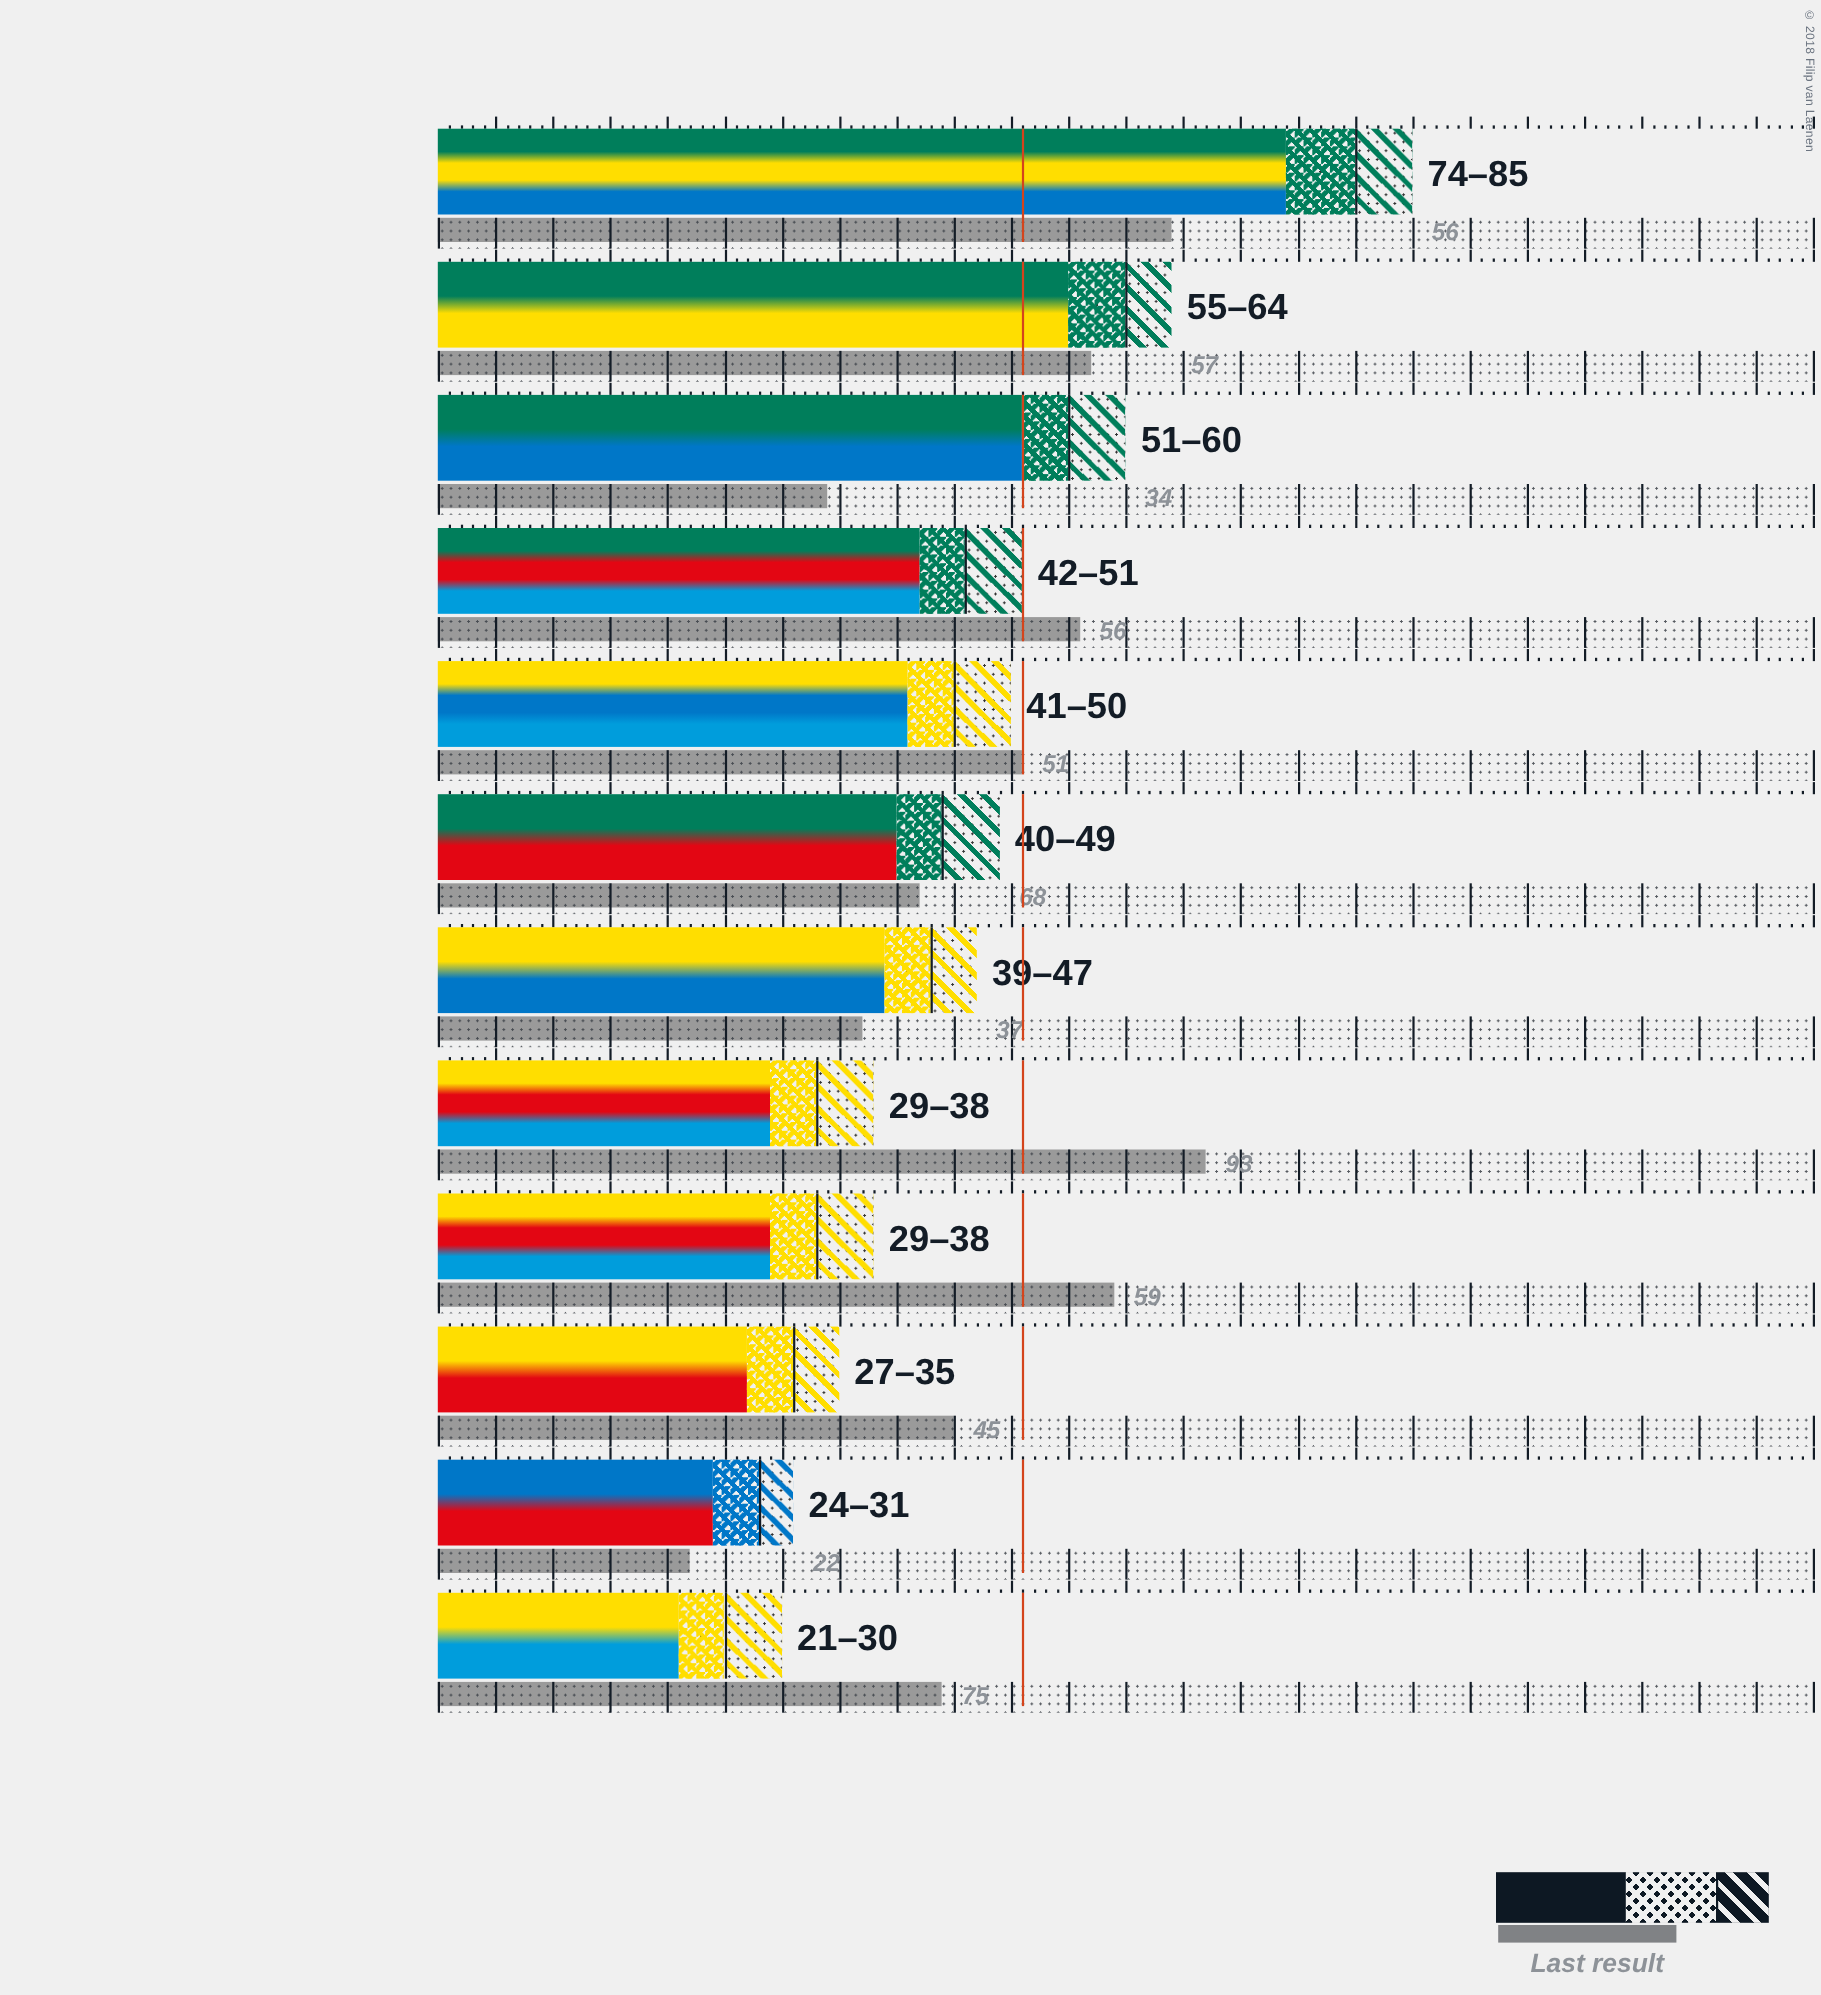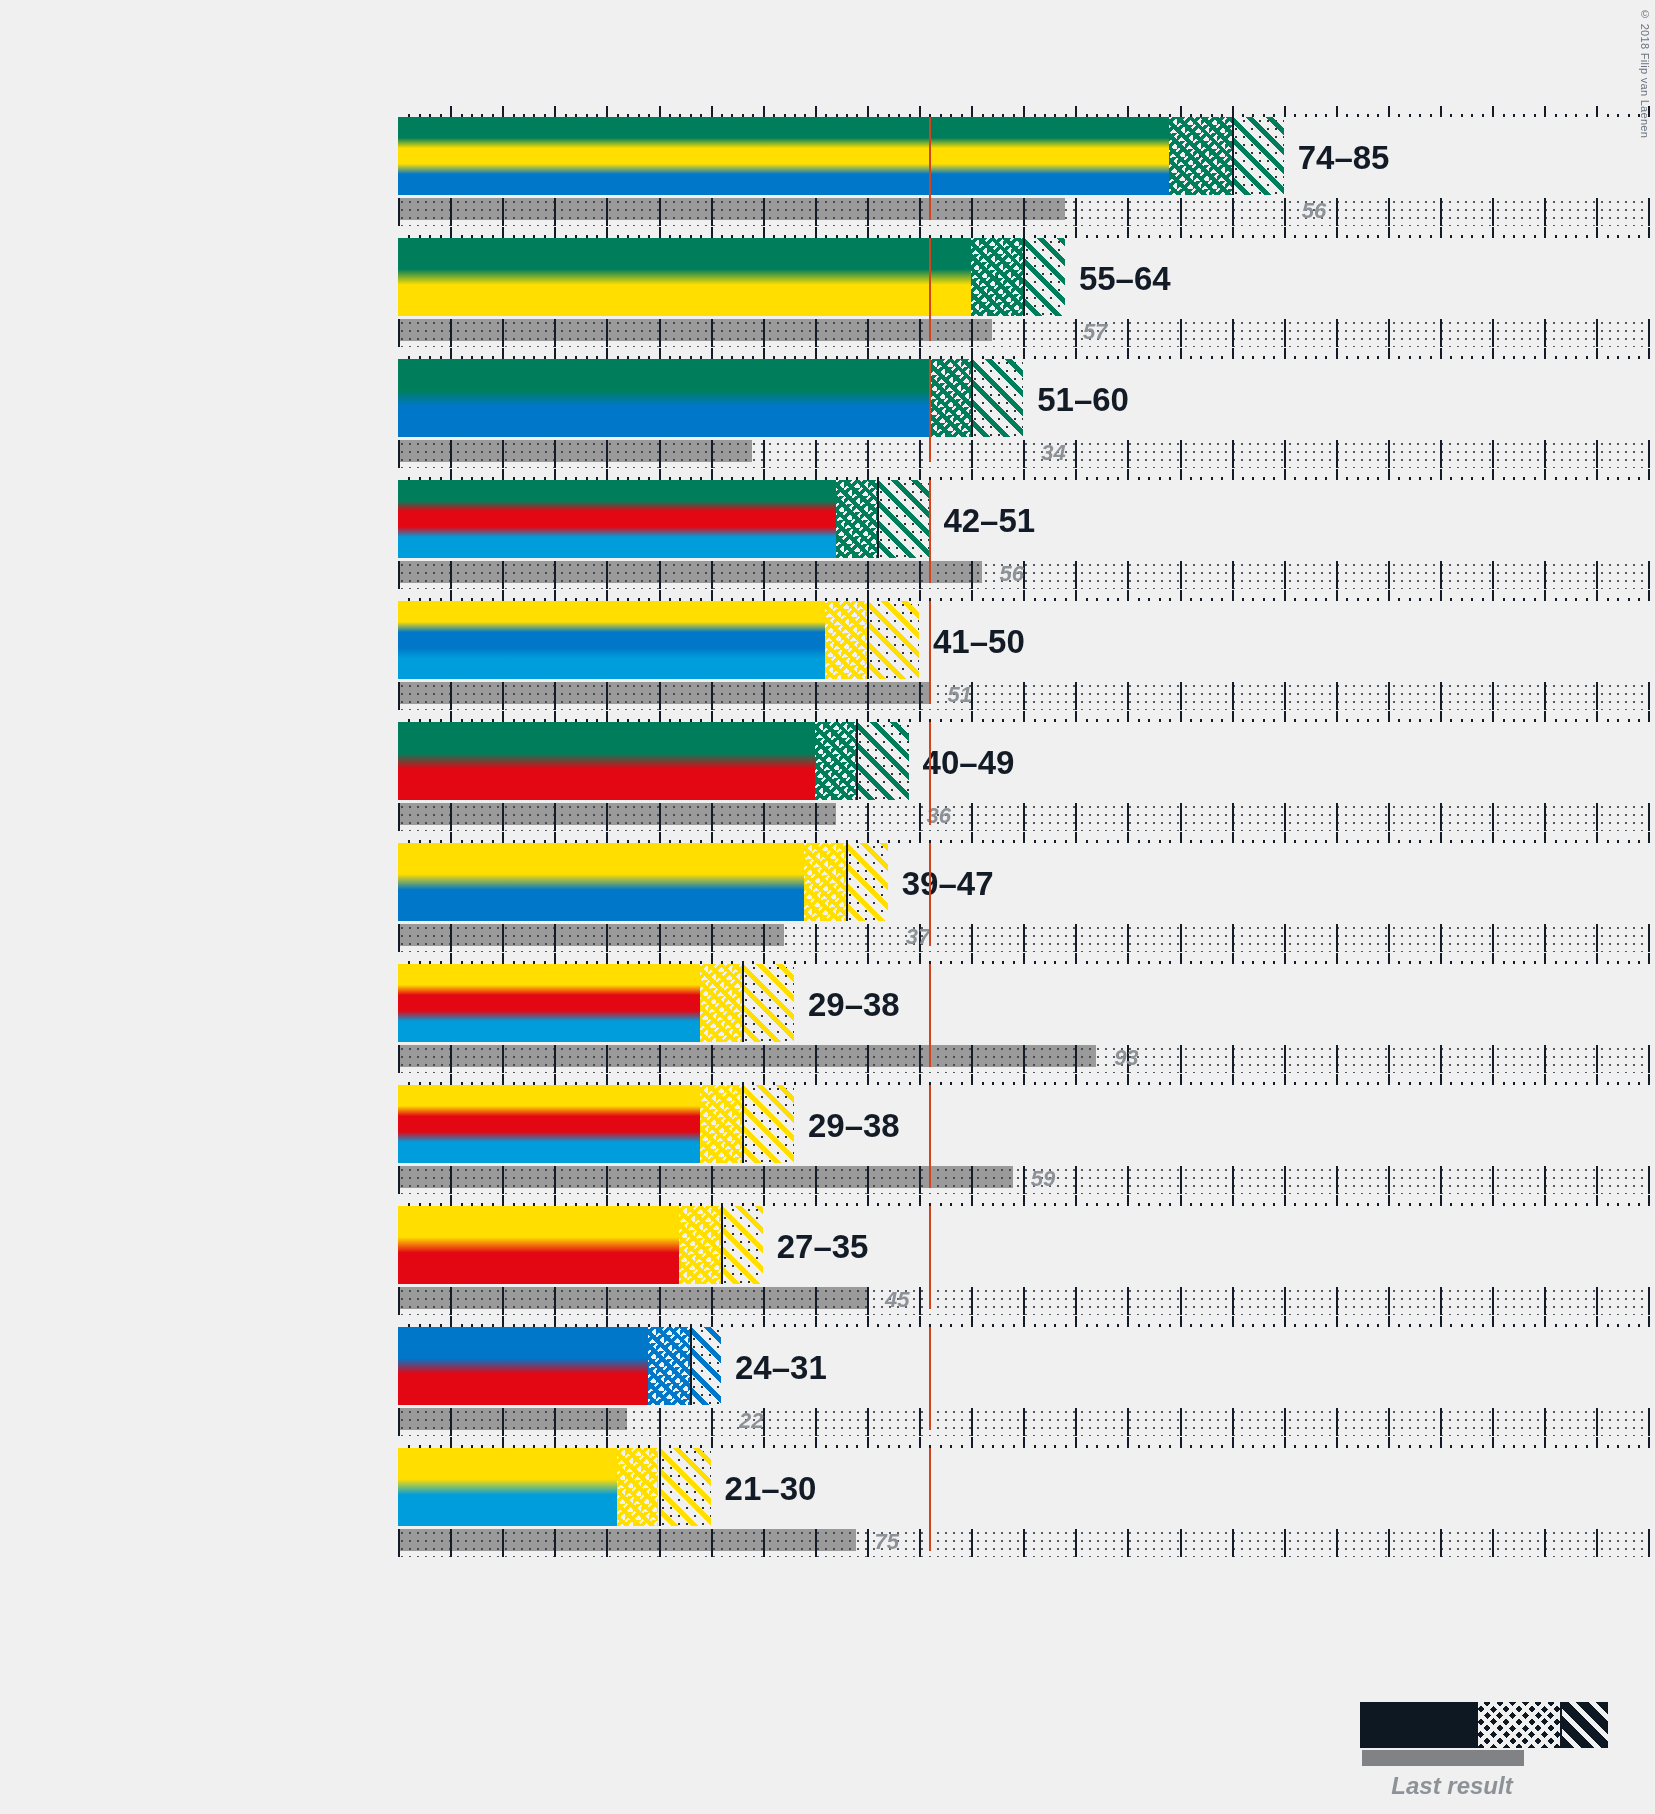--- a/index.html
+++ b/index.html
@@ -1056,21 +1056,21 @@
           <div class="tick" style="left: 833.6px; top: 0px; height: 100%;"></div>
           <div class="tick" style="left: 885.7px; top: 0px; height: 100%;"></div>
           <div class="tick" style="left: 937.8px; top: 0px; height: 100%;"></div>
           <div class="tick" style="left: 989.9px; top: 0px; height: 100%;"></div>
           <div class="tick" style="left: 1042px; top: 0px; height: 100%;"></div>
           <div class="tick" style="left: 1094.1px; top: 0px; height: 100%;"></div>
           <div class="tick" style="left: 1146.2px; top: 0px; height: 100%;"></div>
           <div class="tick" style="left: 1198.3px; top: 0px; height: 100%;"></div>
           <div class="tick" style="left: 1250.4px; top: 0px; height: 100%;"></div>
         </div>
-        <div class="last-label" style="left: 926.58px; top: 816px;">36</div>
+        <div class="last-label" style="left: 926.58px; top: 816px;">68</div>
         <div class="majority-line" style="left: 929.42px; top: 722px; height: 103px;"></div>
       </div>
       <div class="row">
         <div style="position: absolute; left: 398px; top: 832px; width: 1250.4px; height: 11px;">
           <div class="tick" style="left: 10.42px; bottom: 0px; height: 3px;"></div>
           <div class="tick" style="left: 20.84px; bottom: 0px; height: 3px;"></div>
           <div class="tick" style="left: 31.26px; bottom: 0px; height: 3px;"></div>
           <div class="tick" style="left: 41.68px; bottom: 0px; height: 3px;"></div>
           <div class="tick" style="left: 52.1px; bottom: 0px; height: 11px;"></div>
           <div class="tick" style="left: 62.52px; bottom: 0px; height: 3px;"></div>

